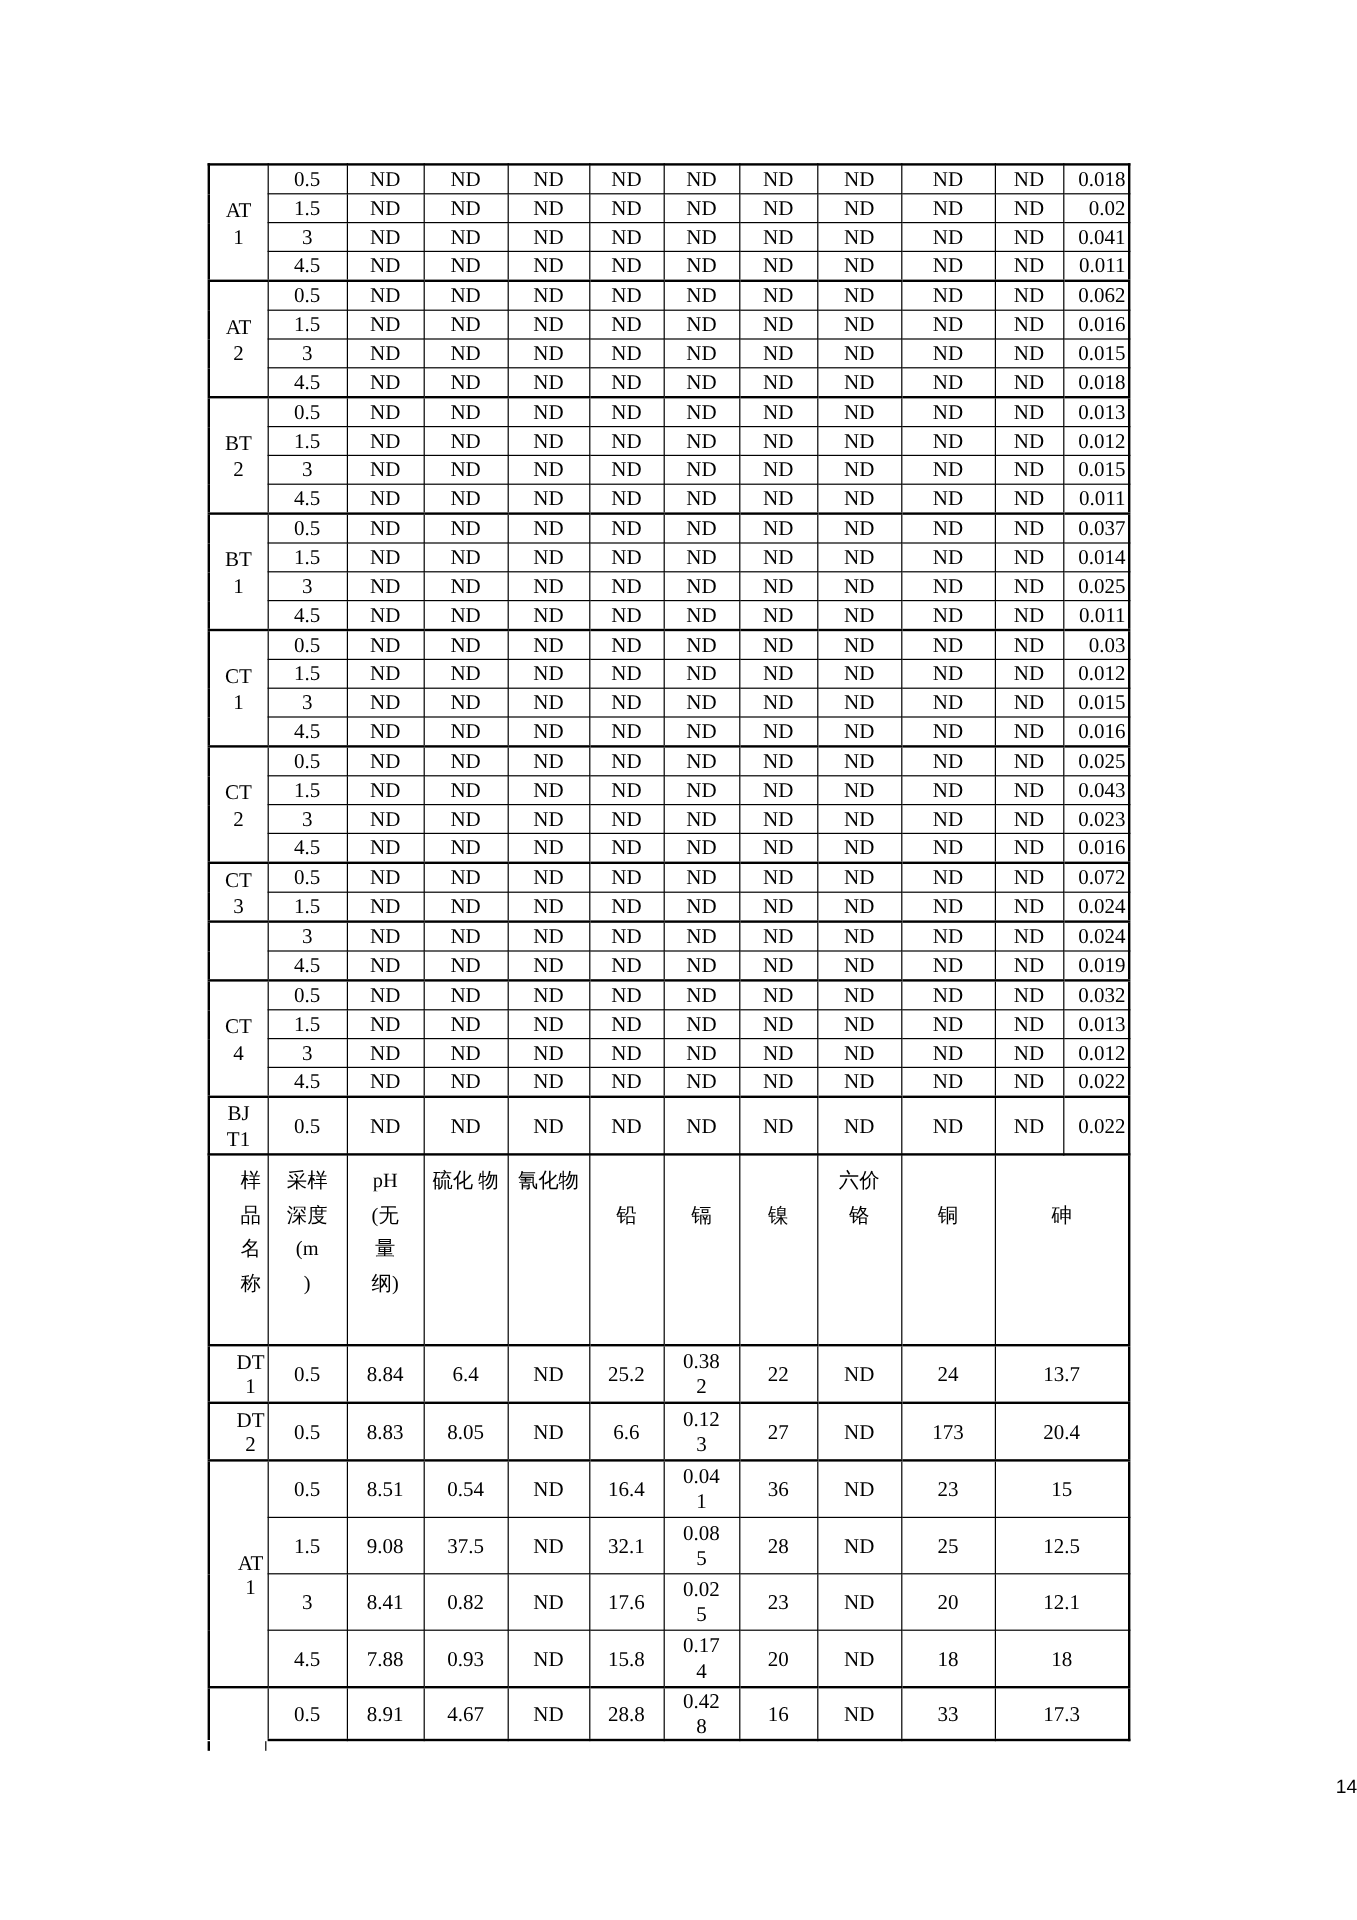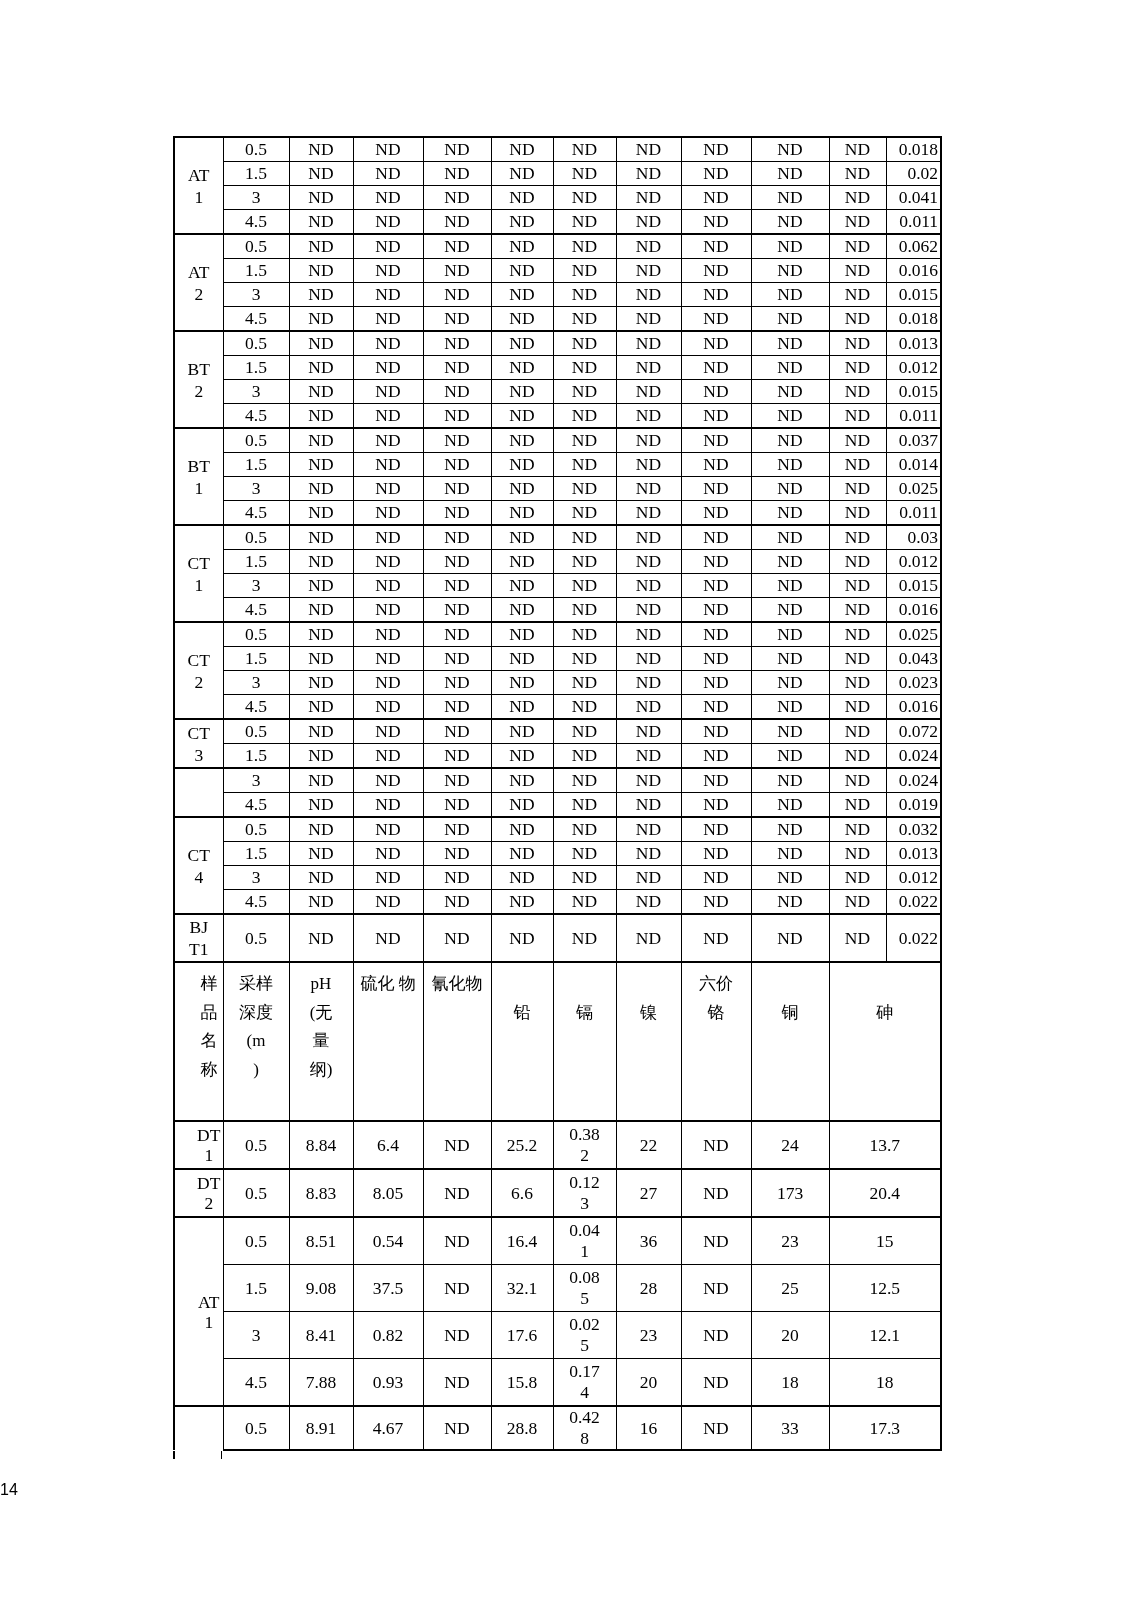--- a/index.html
+++ b/index.html
@@ -72,21 +72,21 @@
     bottom: -8px;
   }
   .tail.t-left { left: 0; }
   .tail.t-div { left: 48px; width: 1px; }
 
   .page-number {
     position: absolute;
     left: 0;
     top: 1481px;
     width: 100%;
-    text-align: left;
+    text-align: right;
     font-size: 16px;
     font-family: "Liberation Sans", "DejaVu Sans", sans-serif;
   }
 </style>
 </head>
 <body>
 
 <div class="tables-wrap" style="position:absolute;">
 
   <table id="t1">

